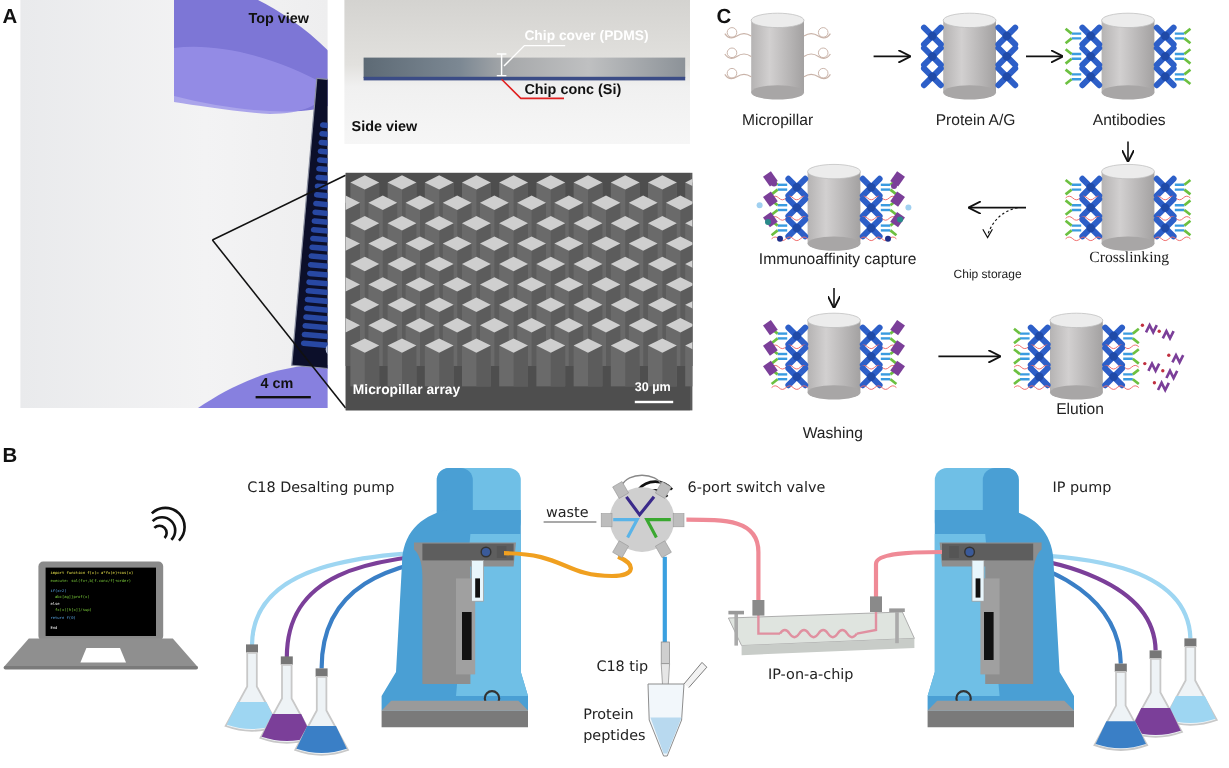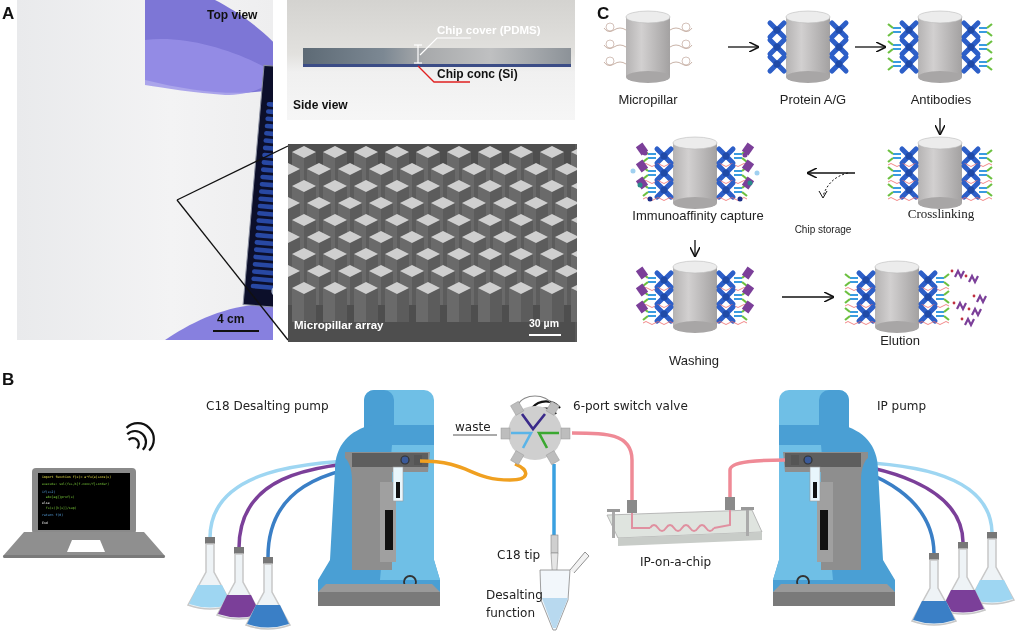--- a/index.html
+++ b/index.html
@@ -1088,15 +1088,15 @@
     <div style="color: rgb(124, 207, 58); white-space: pre; margin-bottom: 2px;">  fx(x)[h[x]]/sup)</div>
     <div style="color: rgb(90, 168, 232); white-space: pre; margin-bottom: 2px;">return f(0)</div>
     <div style="color: rgb(255, 255, 255); white-space: pre; margin-bottom: 0px;">End</div>
   </div>
 
 <div class="abs b-lbl" style="left:206px;top:399px;">C18 Desalting pump</div>
 <div class="abs b-lbl" style="left:573px;top:399px;">6-port switch valve</div>
 <div class="abs b-lbl" style="left:877px;top:399px;">IP pump</div>
 <div class="abs b-lbl" style="left:455px;top:420px;">waste</div>
 <div class="abs b-lbl" style="left:497px;top:548px;">C18 tip</div>
-<div class="abs b-lbl" style="left:486px;top:588px;">Desalting</div>
-<div class="abs b-lbl" style="left:486px;top:606px;">function</div>
+<div class="abs b-lbl" style="left:486px;top:588px;">Protein</div>
+<div class="abs b-lbl" style="left:486px;top:606px;">peptides</div>
 <div class="abs b-lbl" style="left:640px;top:555px;">IP-on-a-chip</div>
 
 </body></html>

